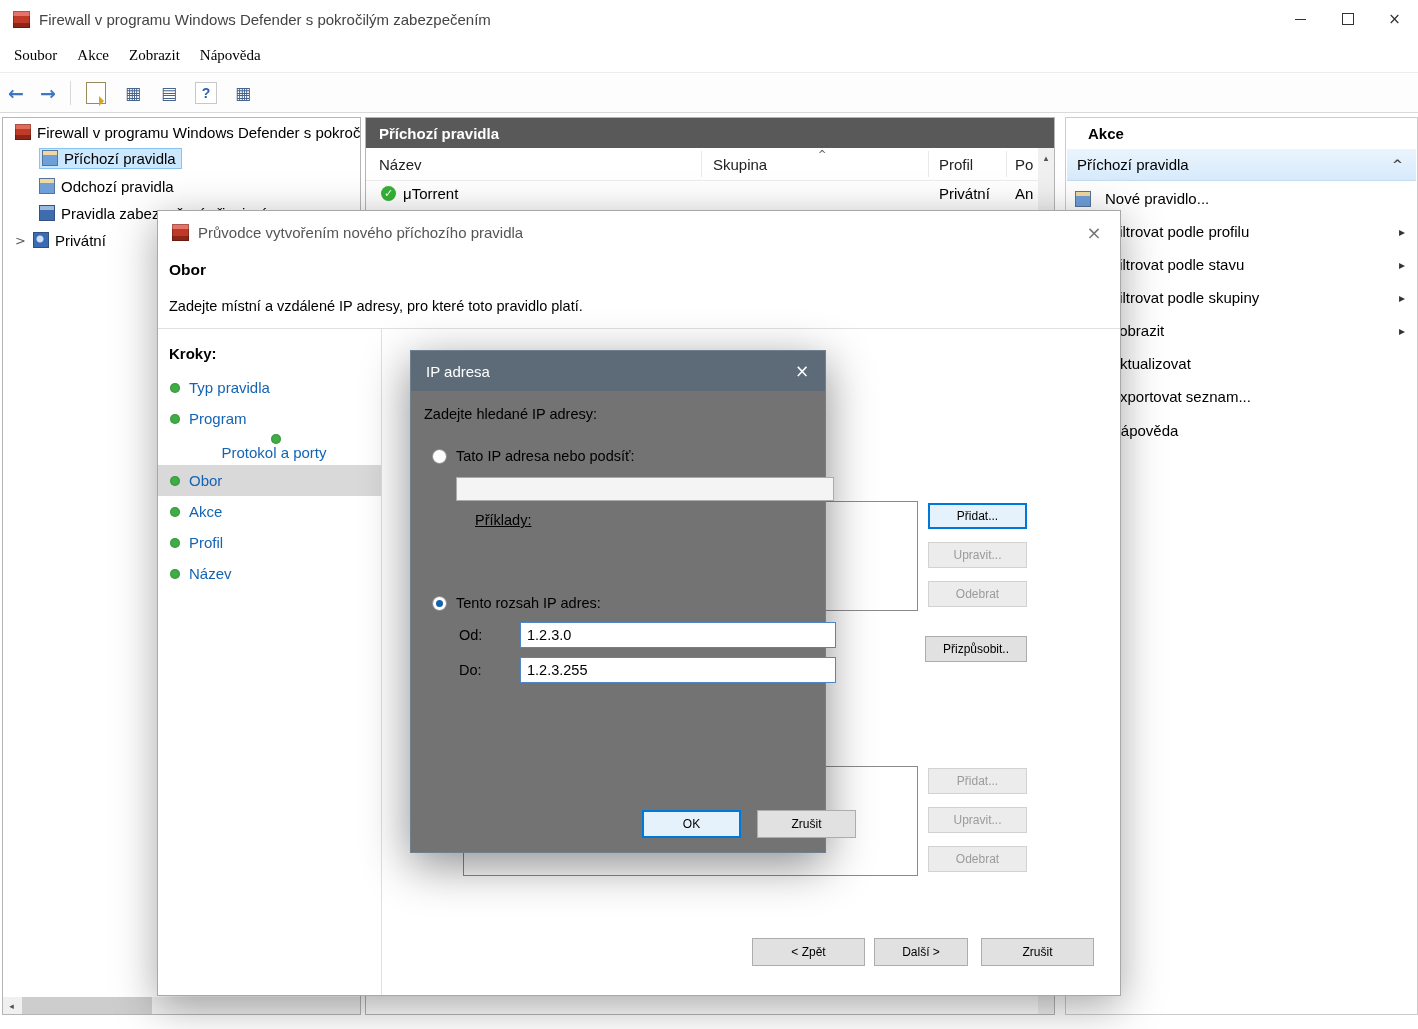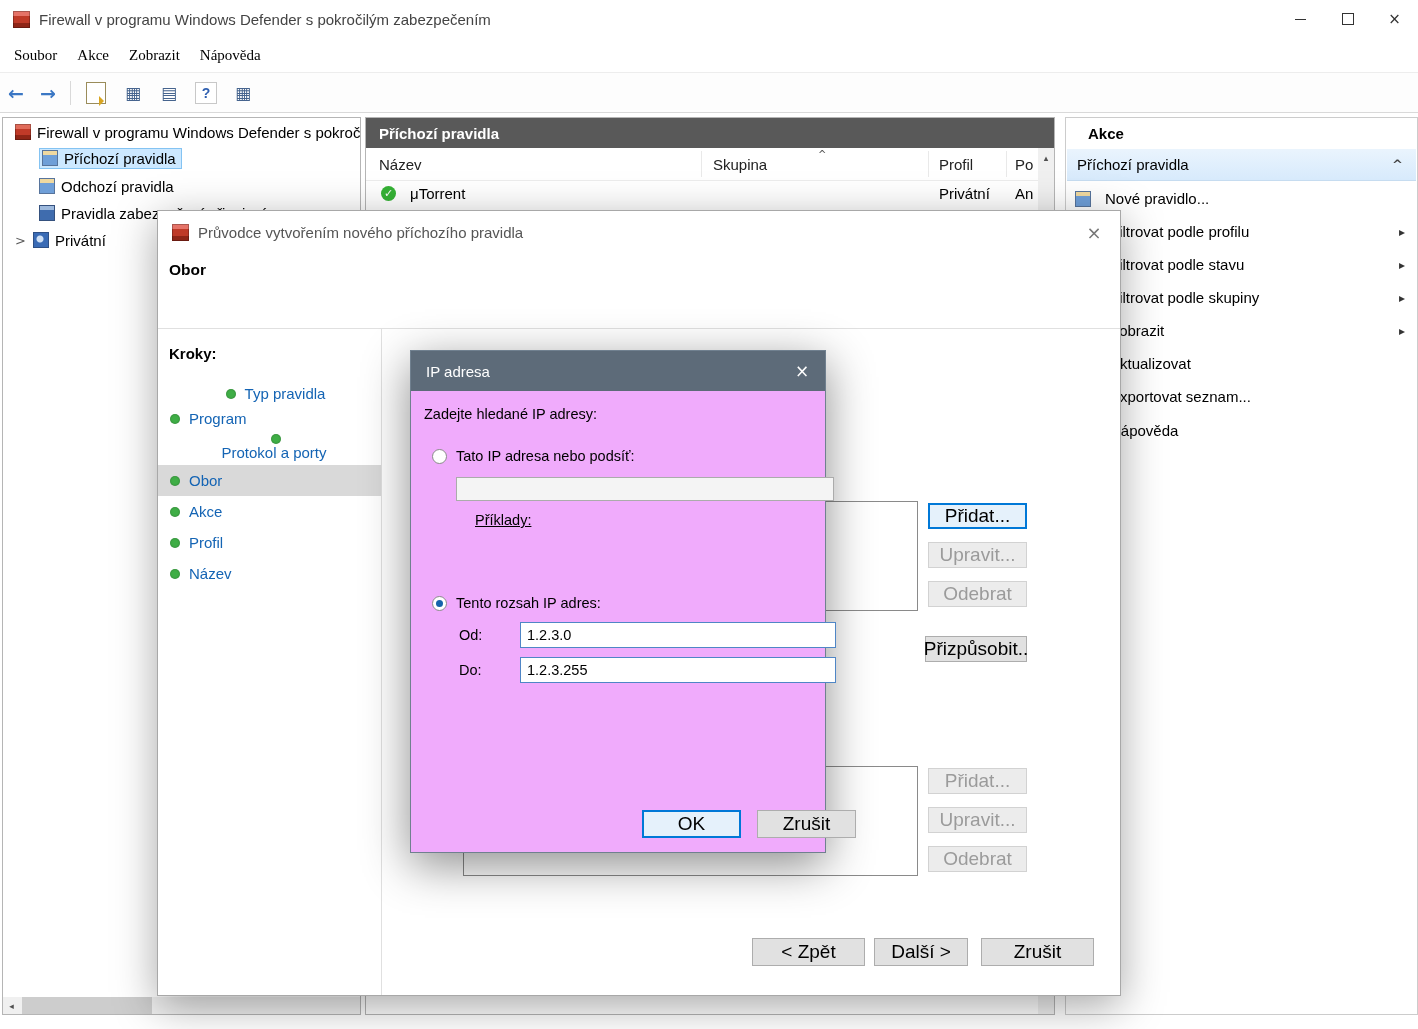--- a/index.html
+++ b/index.html
@@ -47,36 +47,36 @@
 
   
   .rules-panel{position:absolute;left:365px;top:117px;width:688px;height:896px;border:1px solid #b5b5b5;background:#fff;}
   .rp-header{position:absolute;top:0;left:0;right:0;height:30px;background:#595959;color:#fff;font-weight:bold;display:flex;align-items:center;padding-left:13px;}
   .rp-cols{position:absolute;top:30px;left:0;right:16px;height:32px;border-bottom:1px solid #ececec;}
   .col{position:absolute;top:0;height:32px;display:flex;align-items:center;color:#222;}
   .colsep{position:absolute;top:3px;width:1px;height:26px;background:#e9e9e9;}
   .sort{position:absolute;left:452px;top:1px;font-size:10px;color:#555;}
   .rp-row{position:absolute;top:62px;left:0;width:672px;height:27px;display:flex;align-items:center;}
   .check{width:15px;height:15px;border-radius:50%;background:#35b235;color:#fff;font-size:11px;display:flex;align-items:center;justify-content:center;margin-left:15px;flex:0 0 auto;}
-  .r-name{margin-left:14px;}
+  .r-name{margin-left:7px;}
   .r-profile{position:absolute;left:573px;}
   .r-po{position:absolute;left:649px;}
   .vscroll{position:absolute;top:30px;right:0;bottom:0;width:16px;background:#f0f0f0;text-align:center;color:#505050;font-size:9px;padding-top:5px;box-sizing:border-box;}
 
   
   .actions-panel{position:absolute;left:1065px;top:117px;width:351px;height:896px;border:1px solid #ccc;background:#fff;}
   .ap-title{position:absolute;top:0;left:0;right:0;height:31px;display:flex;align-items:center;padding-left:22px;font-weight:bold;}
   .ap-section{position:absolute;top:31px;left:1px;right:1px;height:31px;background:linear-gradient(#eaf4fd,#d7eafc);border-bottom:1px solid #c6dcf0;display:flex;align-items:center;padding-left:10px;}
   .ap-chevron{position:absolute;right:13px;font-weight:bold;color:#444;font-size:13px;}
   .ap-item{position:absolute;left:1px;right:1px;height:33px;display:flex;align-items:center;}
   .ap-label{white-space:nowrap;}
   .ap-arrow{position:absolute;right:11px;color:#333;font-size:12px;}
 
   
-  .btn{position:absolute;display:flex;align-items:center;justify-content:center;background:#e1e1e1;border:1px solid #adadad;font-size:19px;box-sizing:border-box;white-space:nowrap;}
+  .btn{position:absolute;display:flex;align-items:center;justify-content:center;background:#e1e1e1;border:1px solid #adadad;font-size:12px;box-sizing:border-box;white-space:nowrap;}
   .btn.default{background:#e5f1fb;border:2px solid #0078d7;}
   .btn.disabled{background:#ececec;border-color:#d2d2d2;color:#9b9b9b;}
   .textin{position:absolute;border:1px solid #4f86c6;background:#fff;font-family:inherit;font-size:14.5px;padding:0 6px;box-sizing:border-box;}
   .textin.off{border-color:#ababab;background:#f4f4f4;}
 
   
   .wizard{position:absolute;left:157px;top:210px;width:964px;height:786px;background:#fff;border:1px solid #a8a8a8;
           box-shadow:0 10px 40px rgba(0,0,0,.35);z-index:10;box-sizing:border-box;}
   .wz-titlebar{position:absolute;top:0;left:0;right:0;height:42px;display:flex;align-items:center;}
   .wz-icon{width:17px;height:17px;margin-left:14px;flex:0 0 auto;
@@ -88,21 +88,21 @@
   .wz-hr{position:absolute;left:0;right:0;top:117px;height:1px;background:#e0e0e0;}
   .wz-vline{position:absolute;left:223px;top:118px;bottom:0;width:1px;background:#e0e0e0;}
   .wz-kroky{position:absolute;left:11px;top:134px;font-weight:bold;}
   .step{position:absolute;left:0;width:223px;height:31px;display:flex;align-items:center;}
   .step.active{background:#d9d9d9;}
   .bullet{width:10px;height:10px;border-radius:50%;background:#3fae46;margin-left:12px;flex:0 0 auto;box-shadow:inset 0 0 2px rgba(0,0,0,.35);}
   .step-label{margin-left:9px;color:#1464b4;}
   .listbox{position:absolute;background:#fff;border:1px solid #8a8a8a;box-sizing:border-box;}
 
   
-  .ip-dialog{position:absolute;left:410px;top:350px;width:416px;height:503px;background:#f0abfc;border:1px solid #70808f;
+  .ip-dialog{position:absolute;left:410px;top:350px;width:416px;height:503px;background:#737373;border:1px solid #70808f;
              box-shadow:0 12px 44px rgba(0,0,0,.45);z-index:20;font-size:14.5px;box-sizing:border-box;}
   .ipd-titlebar{position:absolute;top:0;left:0;right:0;height:40px;background:#5d6b79;color:#fff;display:flex;align-items:center;padding-left:15px;font-size:15px;}
   .ipd-close{position:absolute;right:0;top:0;width:46px;height:40px;display:flex;align-items:center;justify-content:center;color:#fff;font-size:17px;}
   .ipd-text{position:absolute;white-space:nowrap;}
   .radio{position:absolute;width:15px;height:15px;border:1px solid #8a8a8a;border-radius:50%;background:#fff;box-sizing:border-box;}
   .radio.checked::after{content:"";position:absolute;left:3px;top:3px;width:7px;height:7px;border-radius:50%;background:#1562ab;}
   .ipd-examples{position:absolute;left:122px;top:161px;line-height:17.5px;white-space:nowrap;}
 </style>
 </head>
 <body>
@@ -231,25 +231,26 @@
     </div>
   </div>
 
   <div class="wizard">
     <div class="wz-titlebar">
       <span class="wz-icon"></span>
       <span class="wz-title">Průvodce vytvořením nového příchozího pravidla</span>
       <span class="wz-close ico">×</span>
     </div>
     <div class="wz-heading">Obor</div>
+    <div class="wz-sub">Zadejte místní a vzdálené IP adresy, pro které toto pravidlo platí.</div>
     <div class="wz-hr"></div>
     <div class="wz-vline"></div>
     <div class="wz-kroky">Kroky:</div>
 
-    <div class="step" style="top:167px;justify-content:center;">
+    <div class="step" style="top:161px;">
       <span class="bullet"></span>
       <span class="step-label">Typ pravidla</span>
     </div>
     <div class="step" style="top:192px;">
       <span class="bullet"></span>
       <span class="step-label">Program</span>
     </div>
     <div class="step" style="top:223px;flex-direction:column;">
       <span class="bullet"></span>
       <span class="step-label">Protokol a porty</span>

